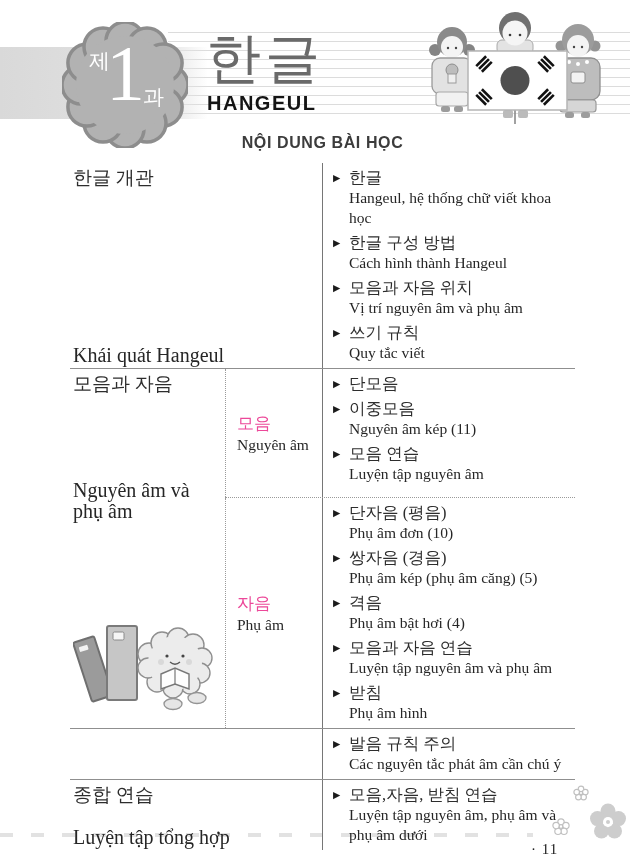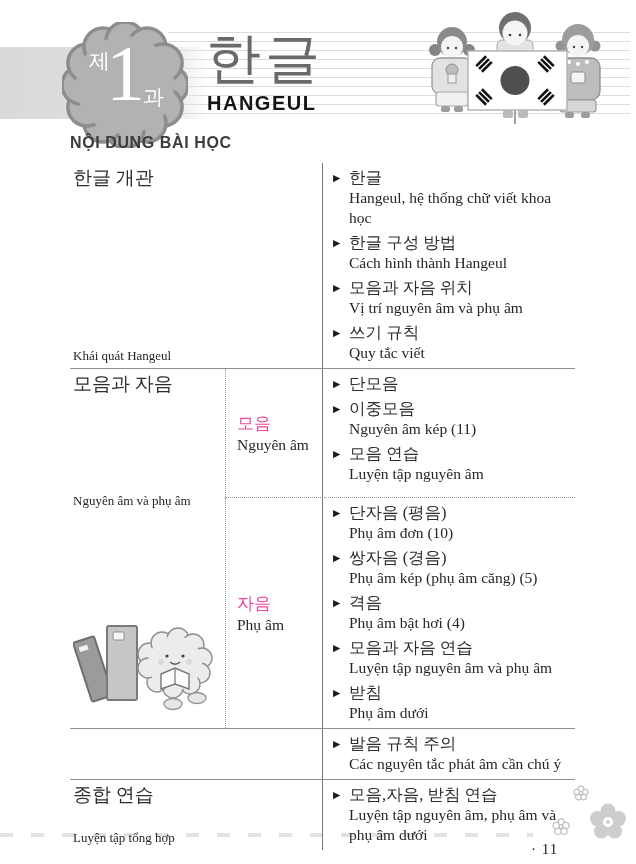--- a/index.html
+++ b/index.html
@@ -32,21 +32,21 @@
     color:#6a6a6a; letter-spacing:4px;
   }
   .title-latin {
     position:absolute; left:207px; top:92px; z-index:2;
     font-family:"Liberation Sans", sans-serif; font-weight:800; font-size:20px;
     letter-spacing:1.5px; color:#141414;
   }
   .kids { position:absolute; left:402px; top:4px; width:226px; height:122px; z-index:2; }
 
   .toc-heading {
-    position:absolute; left:70px; top:134px; width:505px; z-index:2;
+    position:absolute; left:70px; top:134px; width:505px; text-align:center; z-index:2;
     font-family:"Liberation Sans", sans-serif; font-weight:800; font-size:16px;
     letter-spacing:0.6px; color:#3c3c3c;
   }
 
   
   .toc { position:absolute; left:70px; top:163px; width:505px; z-index:2; }
   .sec { display:flex; border-bottom:1px solid #8f8f8f; }
   .sec.last { border-bottom:none; }
   .cell-left {
     width:252px; flex:0 0 252px; display:flex; flex-direction:column;
@@ -56,21 +56,21 @@
   .rwrap { flex:1; display:flex; flex-direction:column; }
   .subrow { display:flex; }
   .subrow.dotted { border-bottom:1px dotted #9a9a9a; }
   .cell-mid {
     width:97px; flex:0 0 97px; border-left:1px dotted #9a9a9a;
     display:flex; flex-direction:column; justify-content:center; padding:4px 2px 4px 11px;
   }
   .cell-right { flex:1; border-left:1px solid #767676; padding:3px 0 2px 10px; }
 
   .sec-ko { font-size:19px; line-height:26px; color:#2d2d2d; }
-  .sec-vi { font-size:13px; line-height:21px; color:#262626; }
+  .sec-vi { font-size:20px; line-height:21px; color:#262626; }
   .mid-ko { font-size:17px; line-height:23px; color:#ec4899; }
   .mid-vi { font-size:15.5px; line-height:20px; color:#262626; }
 
   .item { padding:2px 0 3px; }
   .kline { display:flex; align-items:flex-start; }
   .mk { width:16px; flex:0 0 16px; font-family:"DejaVu Sans", sans-serif; font-size:9.5px; line-height:20px; color:#1b1b1b; }
   .kt { font-size:16.5px; line-height:20px; color:#2d2d2d; }
   .vt { margin-left:16px; font-size:15.5px; line-height:20px; color:#262626; }
 
   .sheep-wrap { margin:8px 0 0 0; }
@@ -343,21 +343,21 @@
                 <span class="mk">▶</span>
                 <span class="kt">모음과 자음 연습</span>
               </div>
             <div class="vt">Luyện tập nguyên âm và phụ âm</div>
           </div>
           <div class="item">
             <div class="kline">
                 <span class="mk">▶</span>
                 <span class="kt">받침</span>
               </div>
-            <div class="vt">Phụ âm dưới</div>
+            <div class="vt">Phụ âm hình</div>
           </div>
         </div>
       </div>
     </div>
   </div>
 
   <div class="sec s3">
     <div class="cell-left">
     </div>
     <div class="cell-right">

